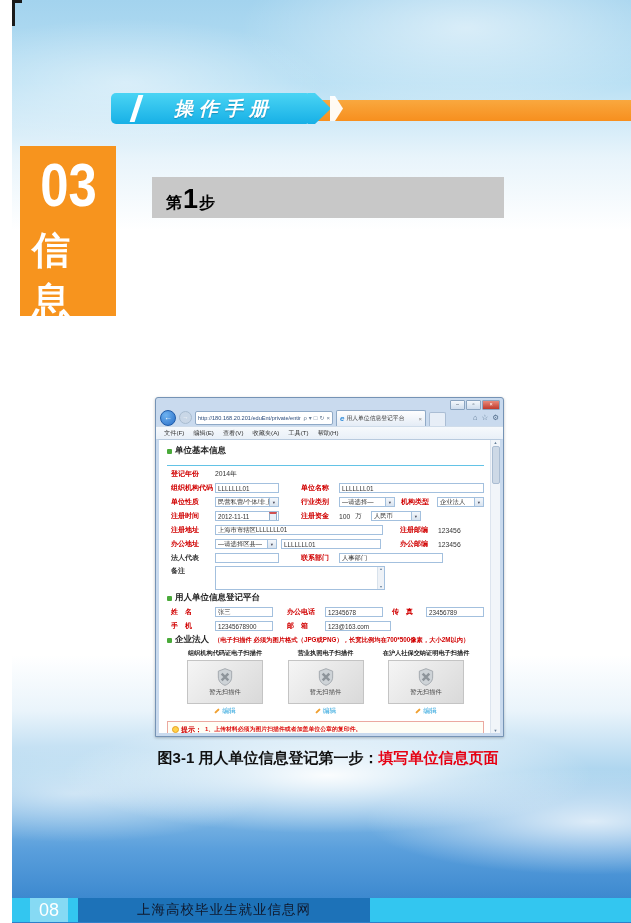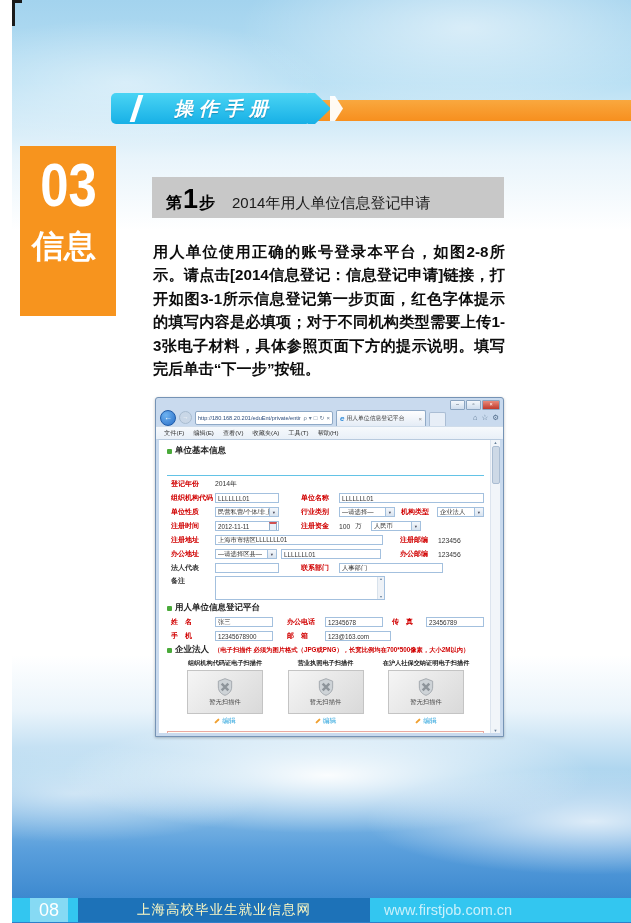--- a/index.html
+++ b/index.html
@@ -24,39 +24,39 @@
     clip-path:polygon(0 0,7px 0,100% 50%,7px 100%,0 100%);}
   .ribbon-slash{position:absolute;left:122px;top:95px;width:5px;height:27px;background:#fff;transform:skewX(-18deg);}
   .ribbon-chev{position:absolute;left:318px;top:96px;width:13px;height:25px;background:rgba(255,255,255,.95);
     clip-path:polygon(0 0,5px 0,100% 50%,5px 100%,0 100%);}
   .ribbon-title{color:#fff;font-size:19px;font-weight:bold;font-style:italic;letter-spacing:6px;
     text-shadow:0 1px 1px rgba(0,90,130,.45);padding-left:26px;}
   
   .chapter{position:absolute;left:8px;top:146px;width:96px;height:170px;background:#f7941e;color:#fff;
     display:flex;flex-direction:column;align-items:center;}
   .chapter-num{font-size:62px;font-weight:bold;line-height:1;margin-top:8px;transform:scaleX(.82);}
-  .chapter-line{width:72px;display:flex;justify-content:space-between;font-size:32px;font-weight:bold;margin-top:9px;}
+  .chapter-line{width:72px;display:flex;justify-content:space-between;font-size:38px;font-weight:bold;margin-top:9px;}
   
   .stepbar{position:absolute;left:140px;top:177px;width:352px;height:41px;background:#c8c8c8;
     display:flex;align-items:baseline;padding-left:14px;box-sizing:border-box;}
   .stepbar{padding-top:9px;}
   .step-sm{font-size:16px;font-weight:bold;color:#000;}
   .step-num{font-size:27px;font-weight:bold;color:#000;line-height:1;padding:0 1px;}
   .step-title{font-size:15px;color:#1a1a1a;margin-left:17px;}
   
   .para{position:absolute;left:141px;top:240px;width:352px;font-size:15.2px;line-height:23.4px;
     color:#0c0c0c;font-weight:600;text-align:justify;}
   
   .caption{position:absolute;left:120px;top:749px;width:392px;text-align:center;font-size:15px;font-weight:bold;color:#111;}
   .caption .red{color:#e60012;}
   
   .footer{position:absolute;left:0;right:0;top:898px;height:24px;background:#33c6f0;}
   .pagenum{position:absolute;left:18px;top:0;width:38px;height:24px;background:#86daf4;color:#fff;
     font-size:18px;display:flex;align-items:center;justify-content:center;}
-  .sitebar{position:absolute;left:66px;top:0;width:292px;height:24px;background:#1d72b8;color:#fef9c3;
+  .sitebar{position:absolute;left:66px;top:0;width:292px;height:24px;background:#1d72b8;color:#0f172a;
     display:flex;align-items:center;justify-content:center;font-size:13.5px;letter-spacing:1px;}
   .siteurl{position:absolute;left:372px;top:0;height:24px;display:flex;align-items:center;color:#c9f0fb;font-size:14.5px;}
   
   .bwin{position:absolute;left:143px;top:397px;width:349px;height:340px;border:1px solid #7593b5;
     border-radius:3px 3px 0 0;background:#c9daee;box-shadow:0 1px 3px rgba(0,0,0,.25);
     display:flex;flex-direction:column;box-sizing:border-box;}
   .wtop{height:11px;position:relative;}
   .wbtns{position:absolute;right:3px;top:2px;display:flex;gap:1px;}
   .wbtn{width:13px;height:8px;font-size:5.5px;line-height:7px;text-align:center;color:#3a4a5c;
     background:linear-gradient(#f4f8fc,#cfdded);border:1px solid #8aa4c0;border-radius:1px;}
@@ -81,21 +81,21 @@
   .ricons{margin-left:auto;display:flex;gap:4px;font-size:7.5px;color:#55708e;}
   .menurow{height:12px;background:linear-gradient(#f6f9fc,#e9f0f8);border-top:1px solid #cfdcea;
     display:flex;align-items:center;gap:9px;padding:0 8px;font-size:6.2px;color:#333;}
   .content{flex:1;background:#fff;border:3px solid #c9daee;border-top:1px solid #b8cade;position:relative;
     padding:3px 16px 3px 8px;overflow:hidden;}
   .vscroll{position:absolute;right:0;top:0;bottom:0;width:9px;background:#f1f5f9;border-left:1px solid #dce4ee;
     display:flex;flex-direction:column;align-items:center;font-size:4px;color:#67809a;}
   .vthumb{width:6px;height:36px;background:#cdd9e6;border:1px solid #aabdd2;border-radius:2px;margin-top:1px;}
   
   .sec-h{display:flex;align-items:center;gap:3px;margin-top:2px;}
-  .sec-h.underline{border-bottom:1.5px solid #63c3e6;padding-bottom:18px;align-items:center;}
+  .sec-h.underline{border-bottom:1.5px solid #63c3e6;padding-bottom:8px;align-items:center;}
   .sec-bullet{width:5px;height:5px;background:#4aaa3a;border-radius:1px;flex-shrink:0;}
   .sec-title{font-size:8.5px;font-weight:bold;color:#222;}
   .sec-note{font-size:6.3px;font-weight:bold;color:#d10000;margin-left:2px;white-space:nowrap;}
   .frow{display:flex;align-items:center;height:12px;margin-top:2px;font-size:7px;padding-left:4px;}
   .lb{color:#d10000;font-weight:bold;font-size:7px;flex-shrink:0;}
   .lb.black{color:#333;font-weight:bold;}
   .val{color:#333;font-size:6.8px;}
   .ip{box-sizing:border-box;border:1px solid #a3c0de;height:10px;display:flex;align-items:center;
     font-size:6.3px;color:#333;background:#fff;overflow:hidden;white-space:nowrap;flex-shrink:0;}
   .ip .txt{flex:1;padding:0 2px;overflow:hidden;white-space:nowrap;}
@@ -149,24 +149,22 @@
     <div class="chapter-num">03</div>
     <div class="chapter-line">
       <span>信息</span>
     </div>
   </div>
 
   <div class="stepbar">
     <span class="step-sm">第</span>
     <span class="step-num">1</span>
     <span class="step-sm">步</span>
-    <span class="step-title">2014年用人单位信息登记申请</span>
-  </div>
-
-  <div class="para">用人单位使用正确的账号登录本平台，如图2-8所示。请点击[2014信息登记：信息登记申请]链接，打开如图3-1所示信息登记第一步页面，红色字体提示的填写内容是必填项；对于不同机构类型需要上传1-3张电子材料，具体参照页面下方的提示说明。填写完后单击“下一步”按钮。</div>
+  </div>
+
 
   <div class="bwin">
     <div class="wtop">
       <div class="wbtns">
         <span class="wbtn">–</span>
         <span class="wbtn">▫</span>
         <span class="wbtn close">×</span>
       </div>
     </div>
     <div class="navrow">
@@ -385,20 +383,22 @@
       </div>
 
       <div class="vscroll">
         <span>▲</span>
         <span class="vthumb"></span>
         <span style="margin-top:auto">▼</span>
       </div>
     </div>
   </div>
 
+  <div class="caption">
+    <span>图3-1  用人单位信息登记第一步：</span><span class="red">填写单位信息页面</span>
+  </div>
 
   <div class="footer">
     <div class="pagenum">08</div>
     <div class="sitebar">上海高校毕业生就业信息网</div>
-    <div class="siteurl">www.firstjob.com.cn</div>
   </div>
 
 </div>
 
 </body></html>

